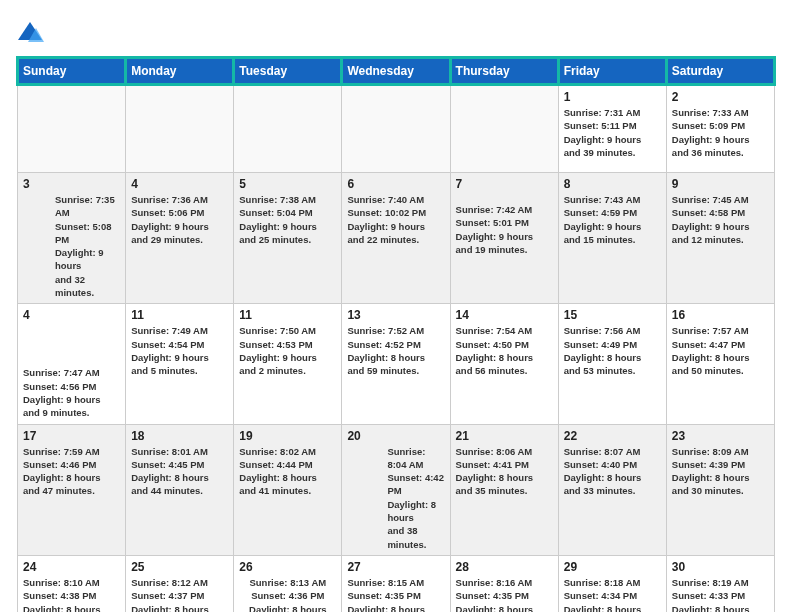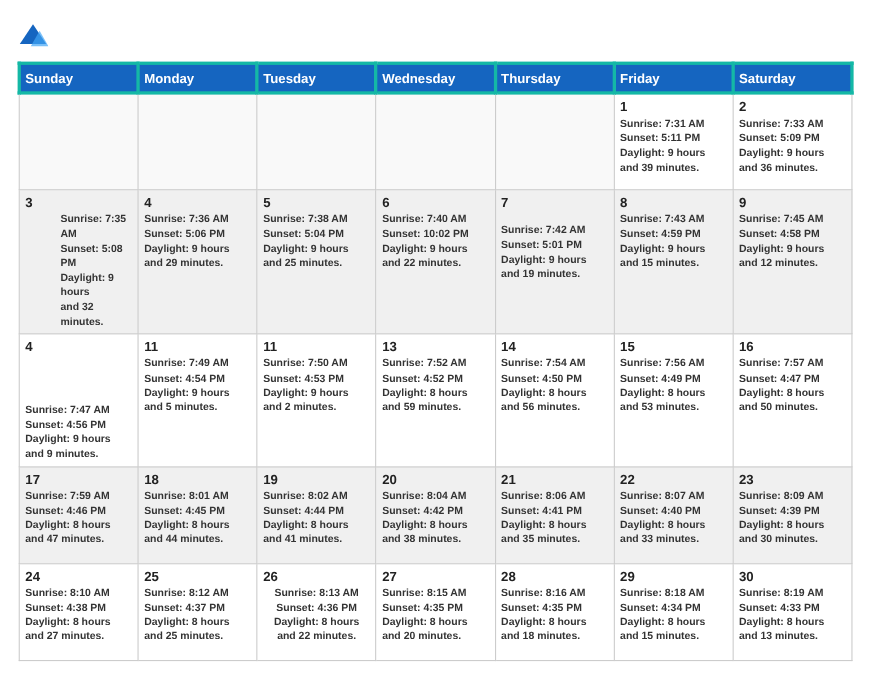--- a/index.html
+++ b/index.html
@@ -267,21 +267,21 @@
           </td>
           <td>
             <span class="day-num">19</span>
             <div class="day-info" style="white-space: pre-line;">Sunrise: 8:02 AM
 Sunset: 4:44 PM
 Daylight: 8 hours
 and 41 minutes.</div>
           </td>
           <td>
             <span class="day-num">20</span>
-            <div class="day-info" style="white-space: pre-line;">Sunrise: 8:04 AM
+            <div class="day-info" style="white-space: pre-line; margin-left: 40px;">Sunrise: 8:04 AM
 Sunset: 4:42 PM
 Daylight: 8 hours
 and 38 minutes.</div>
           </td>
           <td>
             <span class="day-num">21</span>
             <div class="day-info" style="white-space: pre-line;">Sunrise: 8:06 AM
 Sunset: 4:41 PM
 Daylight: 8 hours
 and 35 minutes.</div>

